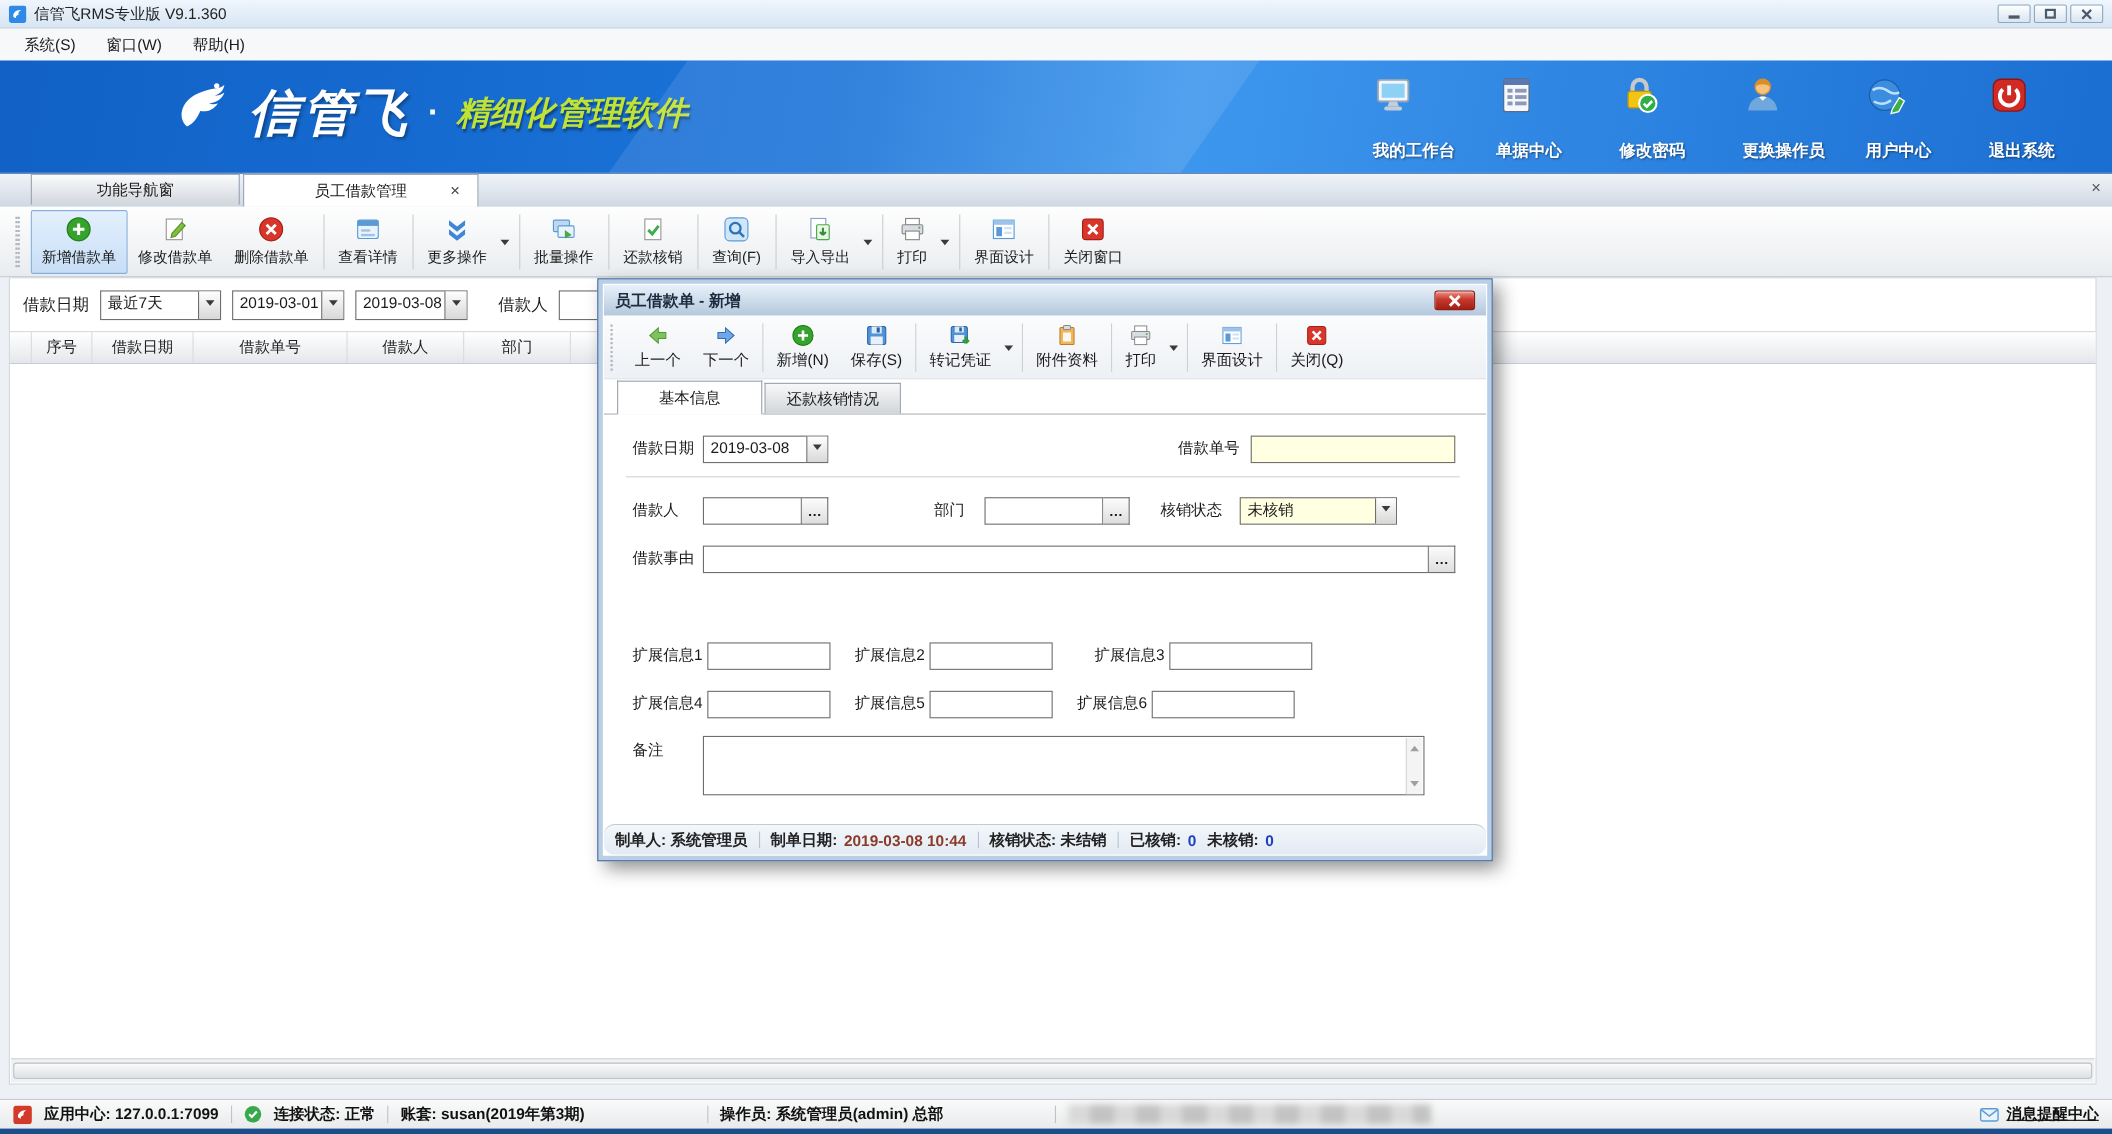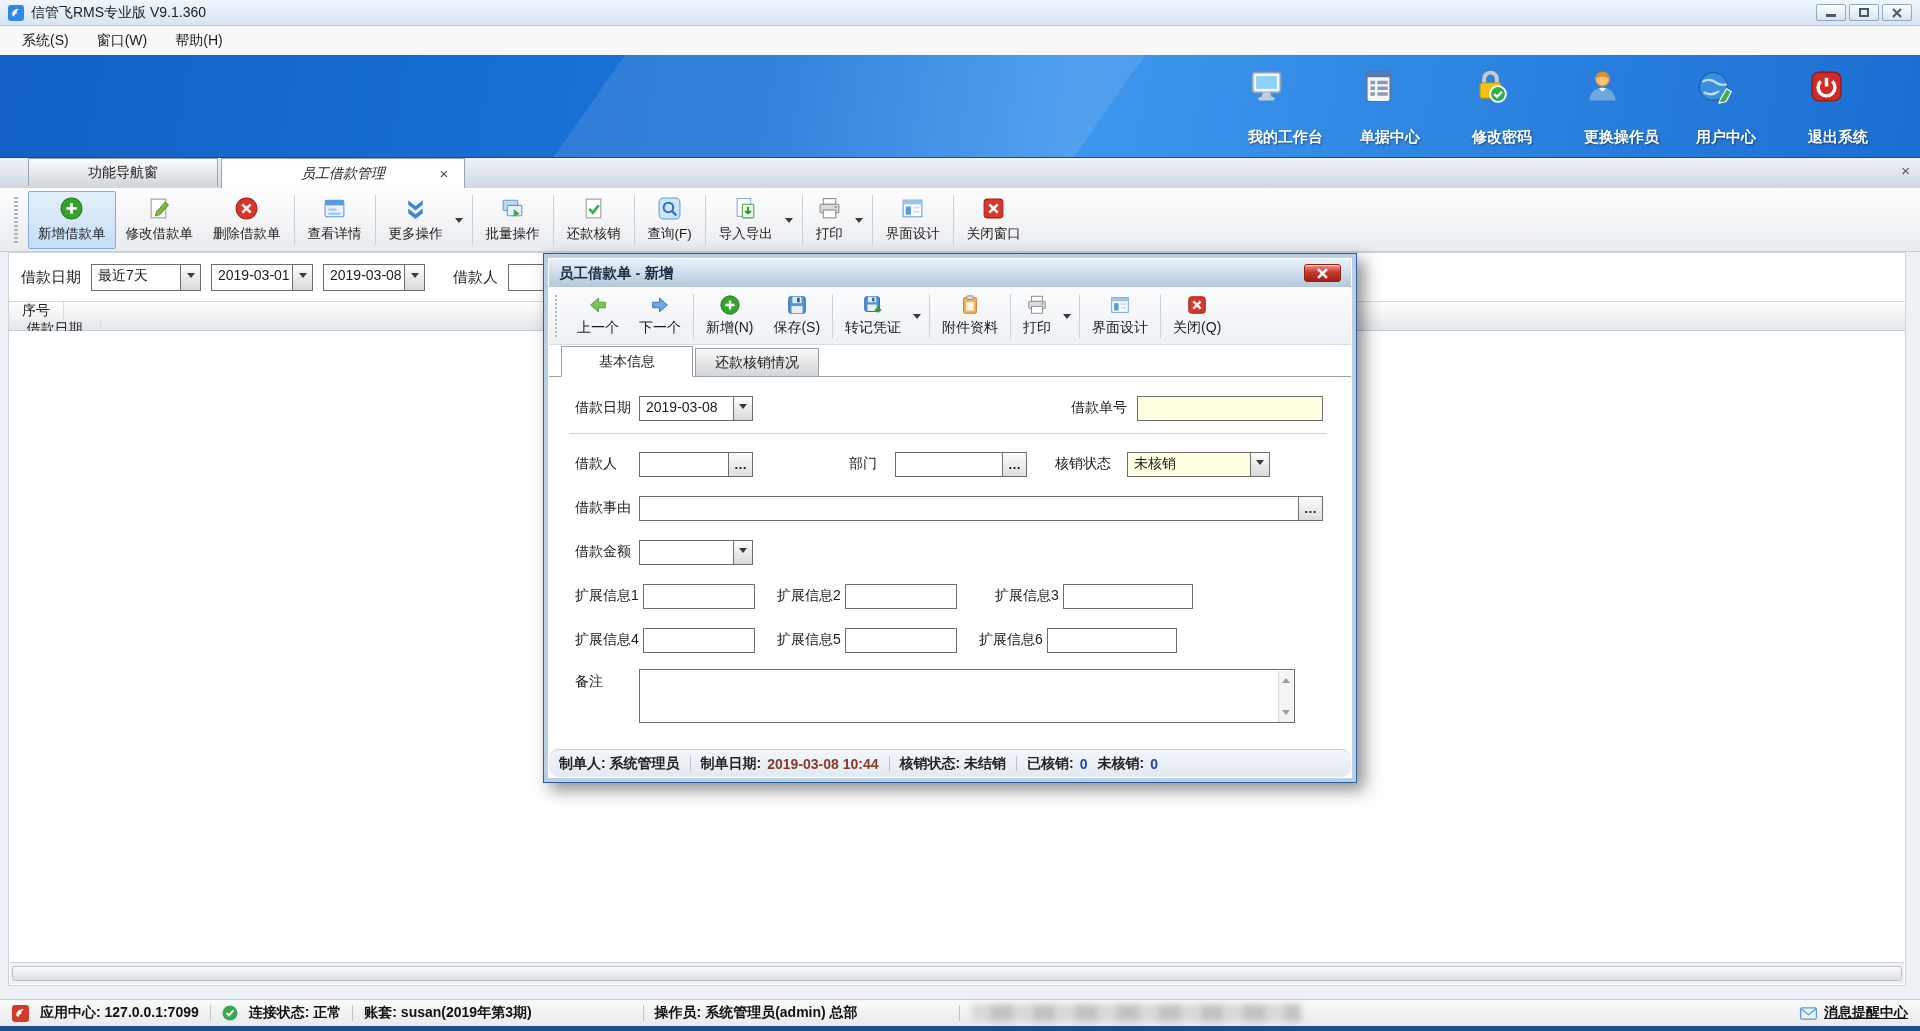--- a/index.html
+++ b/index.html
@@ -41,21 +41,21 @@
   .shortcut { display:flex; flex-direction:column; align-items:flex-start; gap:23px;
     color:#fff; font-weight:bold; font-size:15px; min-width:86px; text-shadow:1px 1px 2px rgba(0,0,0,.45); }
   .shortcut svg { width:37px; height:37px; }
 
   
   .tabstrip { position:absolute; top:158px; left:0; right:0; height:30px;
     background:linear-gradient(#f0f4f8,#cfd8e2); display:flex; align-items:flex-start; padding-left:28px; }
   .tab { position:relative; display:flex; align-items:center; justify-content:center; font-size:14px;
     border:1px solid #97a3b1; border-bottom:none; }
   .tab.inactive { width:190px; height:28px; background:linear-gradient(#fafbfc,#d2d7dd); margin-right:3px; }
-  .tab.active { width:244px; height:30px; background:#fff;font-style:italic; }
+  .tab.active { width:214px; height:30px; background:#fff; }
   .tab-close { position:absolute; right:16px; color:#444; font-size:15px; }
   .strip-close { position:absolute; right:10px; top:4px; color:#555; font-size:15px; }
 
   
   .toolbar { position:absolute; top:188px; left:0; right:0; height:64px;
     background:linear-gradient(#fefefe,#e9ecef); border-bottom:1px solid #c6ccd2;
     display:flex; align-items:center; padding-left:14px; }
   .grip { width:4px; height:46px; border-left:2px dotted #aeb6be; border-right:2px dotted #aeb6be; margin-right:10px; }
   .titem-wrap { display:flex; align-items:center; }
   .titem { display:flex; flex-direction:column; align-items:center; justify-content:center; gap:4px;
@@ -69,21 +69,21 @@
   
   .workspace { position:absolute; top:252px; left:8px; width:1898px; height:734px;
     background:#fff; border:1px solid #cdd4dc; display:flex; flex-direction:column; }
   .filterrow { height:48px; display:flex; align-items:center; gap:10px; padding-left:12px; font-size:15px; flex-shrink:0; }
   .combo { height:27px; border:1px solid #6e6e6e; background:#fff; display:flex; align-items:stretch; }
   .combo-val { padding:2px 6px 0; font-size:14px; flex:1; white-space:nowrap; overflow:hidden; }
   .combo-btn { width:20px; border-left:1px solid #6e6e6e; background:linear-gradient(#fefefe,#d8d8d8);
     display:flex; align-items:center; justify-content:center; }
   .text-input { height:27px; border:1px solid #6e6e6e; background:#fff; font-family:inherit; font-size:14px; padding:0 5px; }
   .thead { height:30px; display:flex; background:linear-gradient(#ffffff,#e4e7ea);
-    border-top:1px solid #d4d9de; border-bottom:1px solid #c6ccd2; font-size:14px; color:#222; flex-shrink:0;flex-direction:column; }
+    border-top:1px solid #d4d9de; border-bottom:1px solid #c6ccd2; font-size:14px; color:#222; flex-shrink:0; }
   .th { display:flex; align-items:center; justify-content:center; border-right:1px solid #d8dce0; }
   .tbody { flex:1; background:#fff; }
   .hscroll { height:22px; margin:0 1px 1px; background:#f0f1f3; border-top:1px solid #d0d4d8; position:relative; flex-shrink:0; }
   .hthumb { position:absolute; left:2px; top:3px; right:2px; height:15px;
     background:linear-gradient(#fbfbfb,#dcdfe2); border:1px solid #bcc2c8; border-radius:3px; }
 
   
   .statusbar { position:absolute; left:0; right:0; bottom:5px; height:27px;
     background:linear-gradient(#fafafa,#e8eaec); border-top:1px solid #c8ccd0;
     display:flex; align-items:center; gap:11px; padding:0 12px; font-size:14px; font-weight:bold; color:#111; }
@@ -167,20 +167,29 @@
   </div>
 </div>
 
 <div class="menubar">
   <span class="menu-item">系统(S)</span>
   <span class="menu-item">窗口(W)</span>
   <span class="menu-item">帮助(H)</span>
 </div>
 
 <div class="banner">
+  <div class="logo">
+    <svg class="logo-mark" viewBox="0 0 64 64">
+      <path d="M22 44C13 36 16 20 34 13c13-5 19-3 22-7-1 6-4 8-9 10 3 0 6-1 9-3-2 6-7 9-14 10 2 1 5 1 8 0-4 6-10 8-16 7-2 5-6 12-12 14z" fill="#fff"></path>
+      <circle cx="49" cy="7" r="2.4" fill="#fff"></circle>
+    </svg>
+    <span class="logo-text">信管飞</span>
+    <span class="logo-dot">·</span>
+    <span class="slogan">精细化管理软件</span>
+  </div>
   <div class="shortcuts">
     <div class="shortcut">
       <svg viewBox="0 0 32 32">
           <rect x="4" y="4" width="24" height="17" rx="2" fill="#f2f6fa" stroke="#90a4b8" stroke-width="1.5"></rect>
           <rect x="7" y="7" width="18" height="11" fill="#8fd0f5"></rect>
           <path d="M13 21h6l1.5 4h-9z" fill="#c3ced8"></path>
           <rect x="9" y="25" width="14" height="3" rx="1.5" fill="#c3ced8"></rect>
         </svg>
       <span>我的工作台</span>
     </div>
@@ -539,29 +548,20 @@
           </span>
       </div>
     </div>
 
     <div class="frow" style="top:118px; width:748px">
       <span class="flabel" style="width:64px">借款事由</span>
       <input class="finput" style="flex: 1 1 0%;" value="">
       <span class="browse-btn">…</span>
     </div>
 
-    <div class="frow" style="top:162px; width:748px">
-      <span class="flabel" style="width:64px">借款金额</span>
-      <div class="fcombo" style="width:114px">
-        <span class="combo-val"></span>
-        <span class="combo-btn">
-            <span class="caret-down"></span>
-          </span>
-      </div>
-    </div>
 
     <div class="frow" style="top:206px; width:748px">
       <span class="flabel" style="width:68px">扩展信息1</span>
       <input class="finput" style="width: 112px;" value="">
       <span class="flabel" style="margin-left:22px; width:68px">扩展信息2</span>
       <input class="finput" style="width: 112px;" value="">
       <span class="flabel" style="margin-left:38px; width:68px">扩展信息3</span>
       <input class="finput" style="width: 130px;" value="">
     </div>
 

